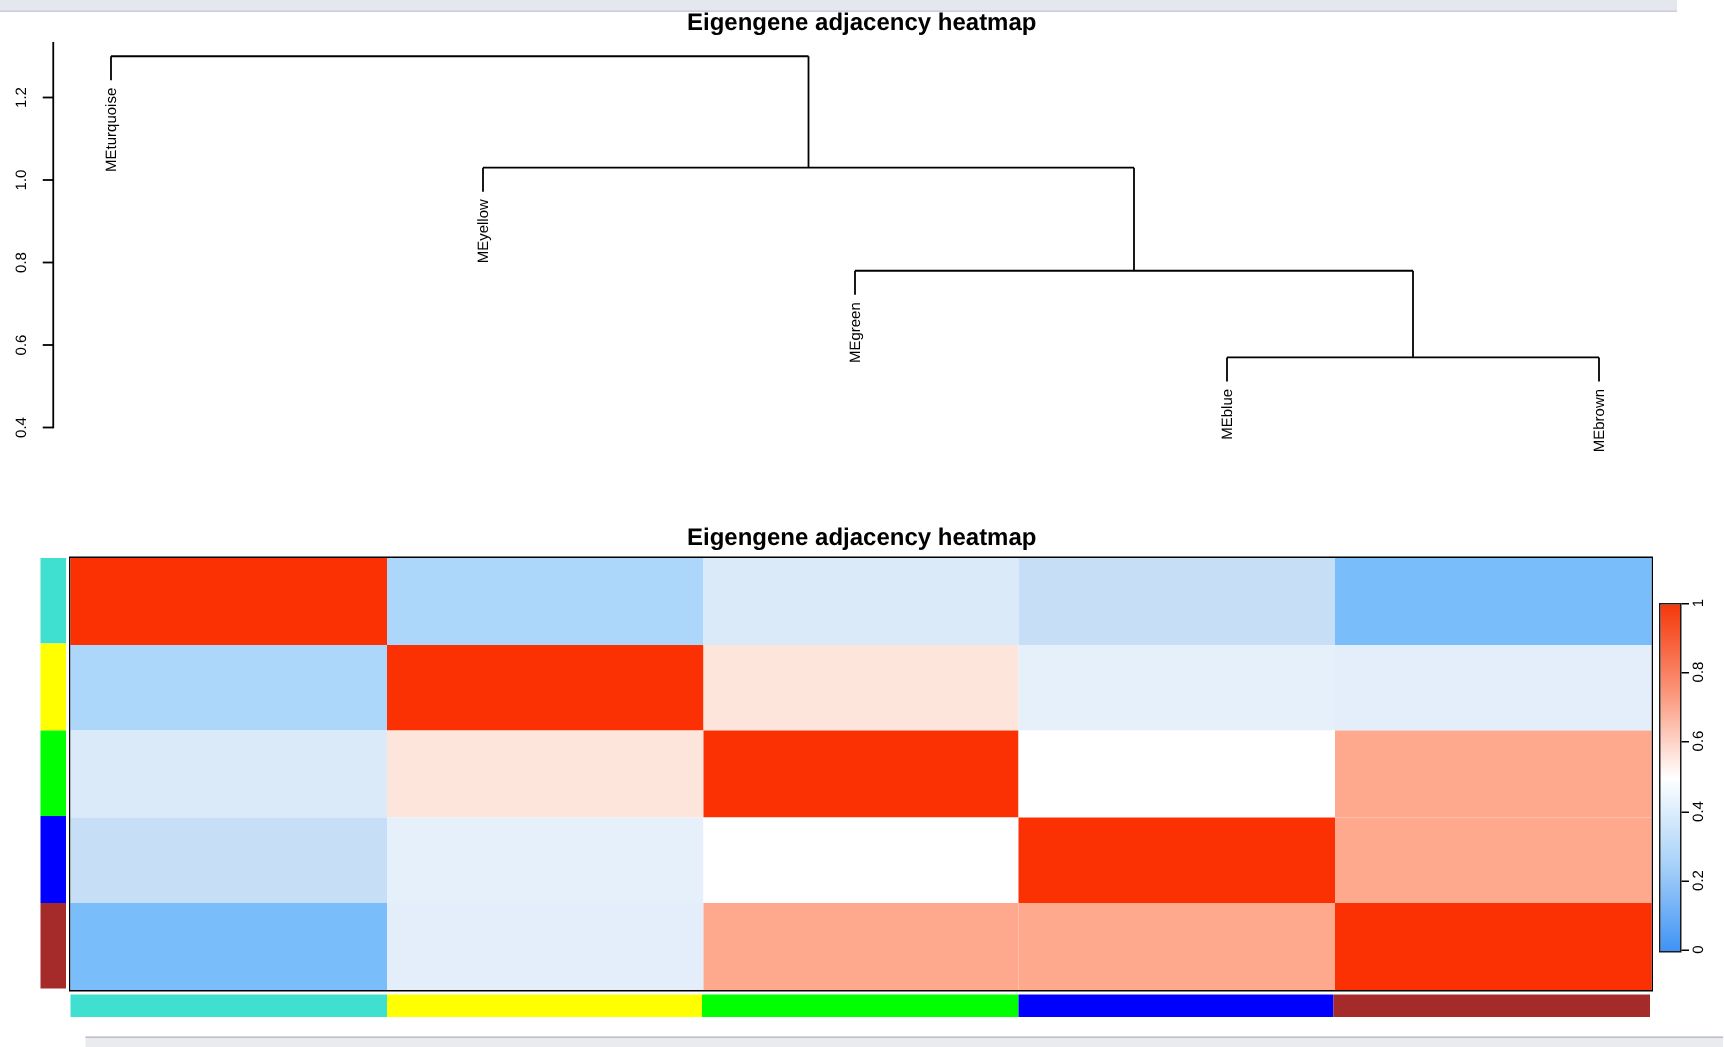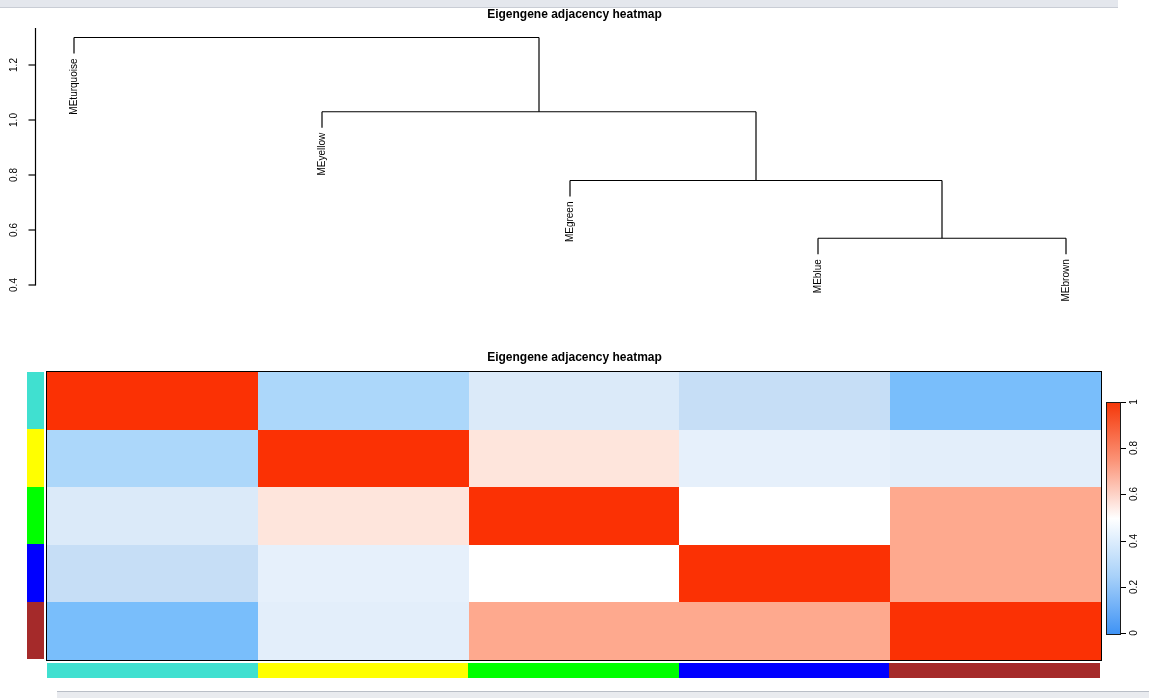--- a/index.html
+++ b/index.html
@@ -4,21 +4,21 @@
 <style>
   html,body{margin:0;padding:0;background:#fff;font-family:"Liberation Sans",sans-serif;}
   #app{position:relative;width:1149px;height:698px;background:#ffffff;overflow:hidden;}
 
   .top-strip{position:absolute;left:0;top:0;width:1118px;height:7px;
              background:#e4e7ed;border-bottom:1px solid #c9cdd5;}
   .bottom-strip{position:absolute;left:57px;top:691px;width:1092px;height:7px;
              background:#e9ebef;border-top:1px solid #b9bec7;}
 
   .plot-title{position:absolute;left:0;width:1149px;text-align:center;
-              font-weight:bold;font-size:12px;color:#000;letter-spacing:0;}
+              font-weight:bold;font-size:16px;color:#000;letter-spacing:0;}
   .t1{top:7px;}
   .t2{top:350px;}
 
   #dendro{position:absolute;left:0;top:0;width:1149px;height:345px;}
   #dendro text{font-family:"Liberation Sans",sans-serif;fill:#000;}
 
   #row-sidebar{position:absolute;left:27px;top:372px;width:17px;height:287px;
                display:flex;flex-direction:column;}
   #row-sidebar div{flex:1;}
 

